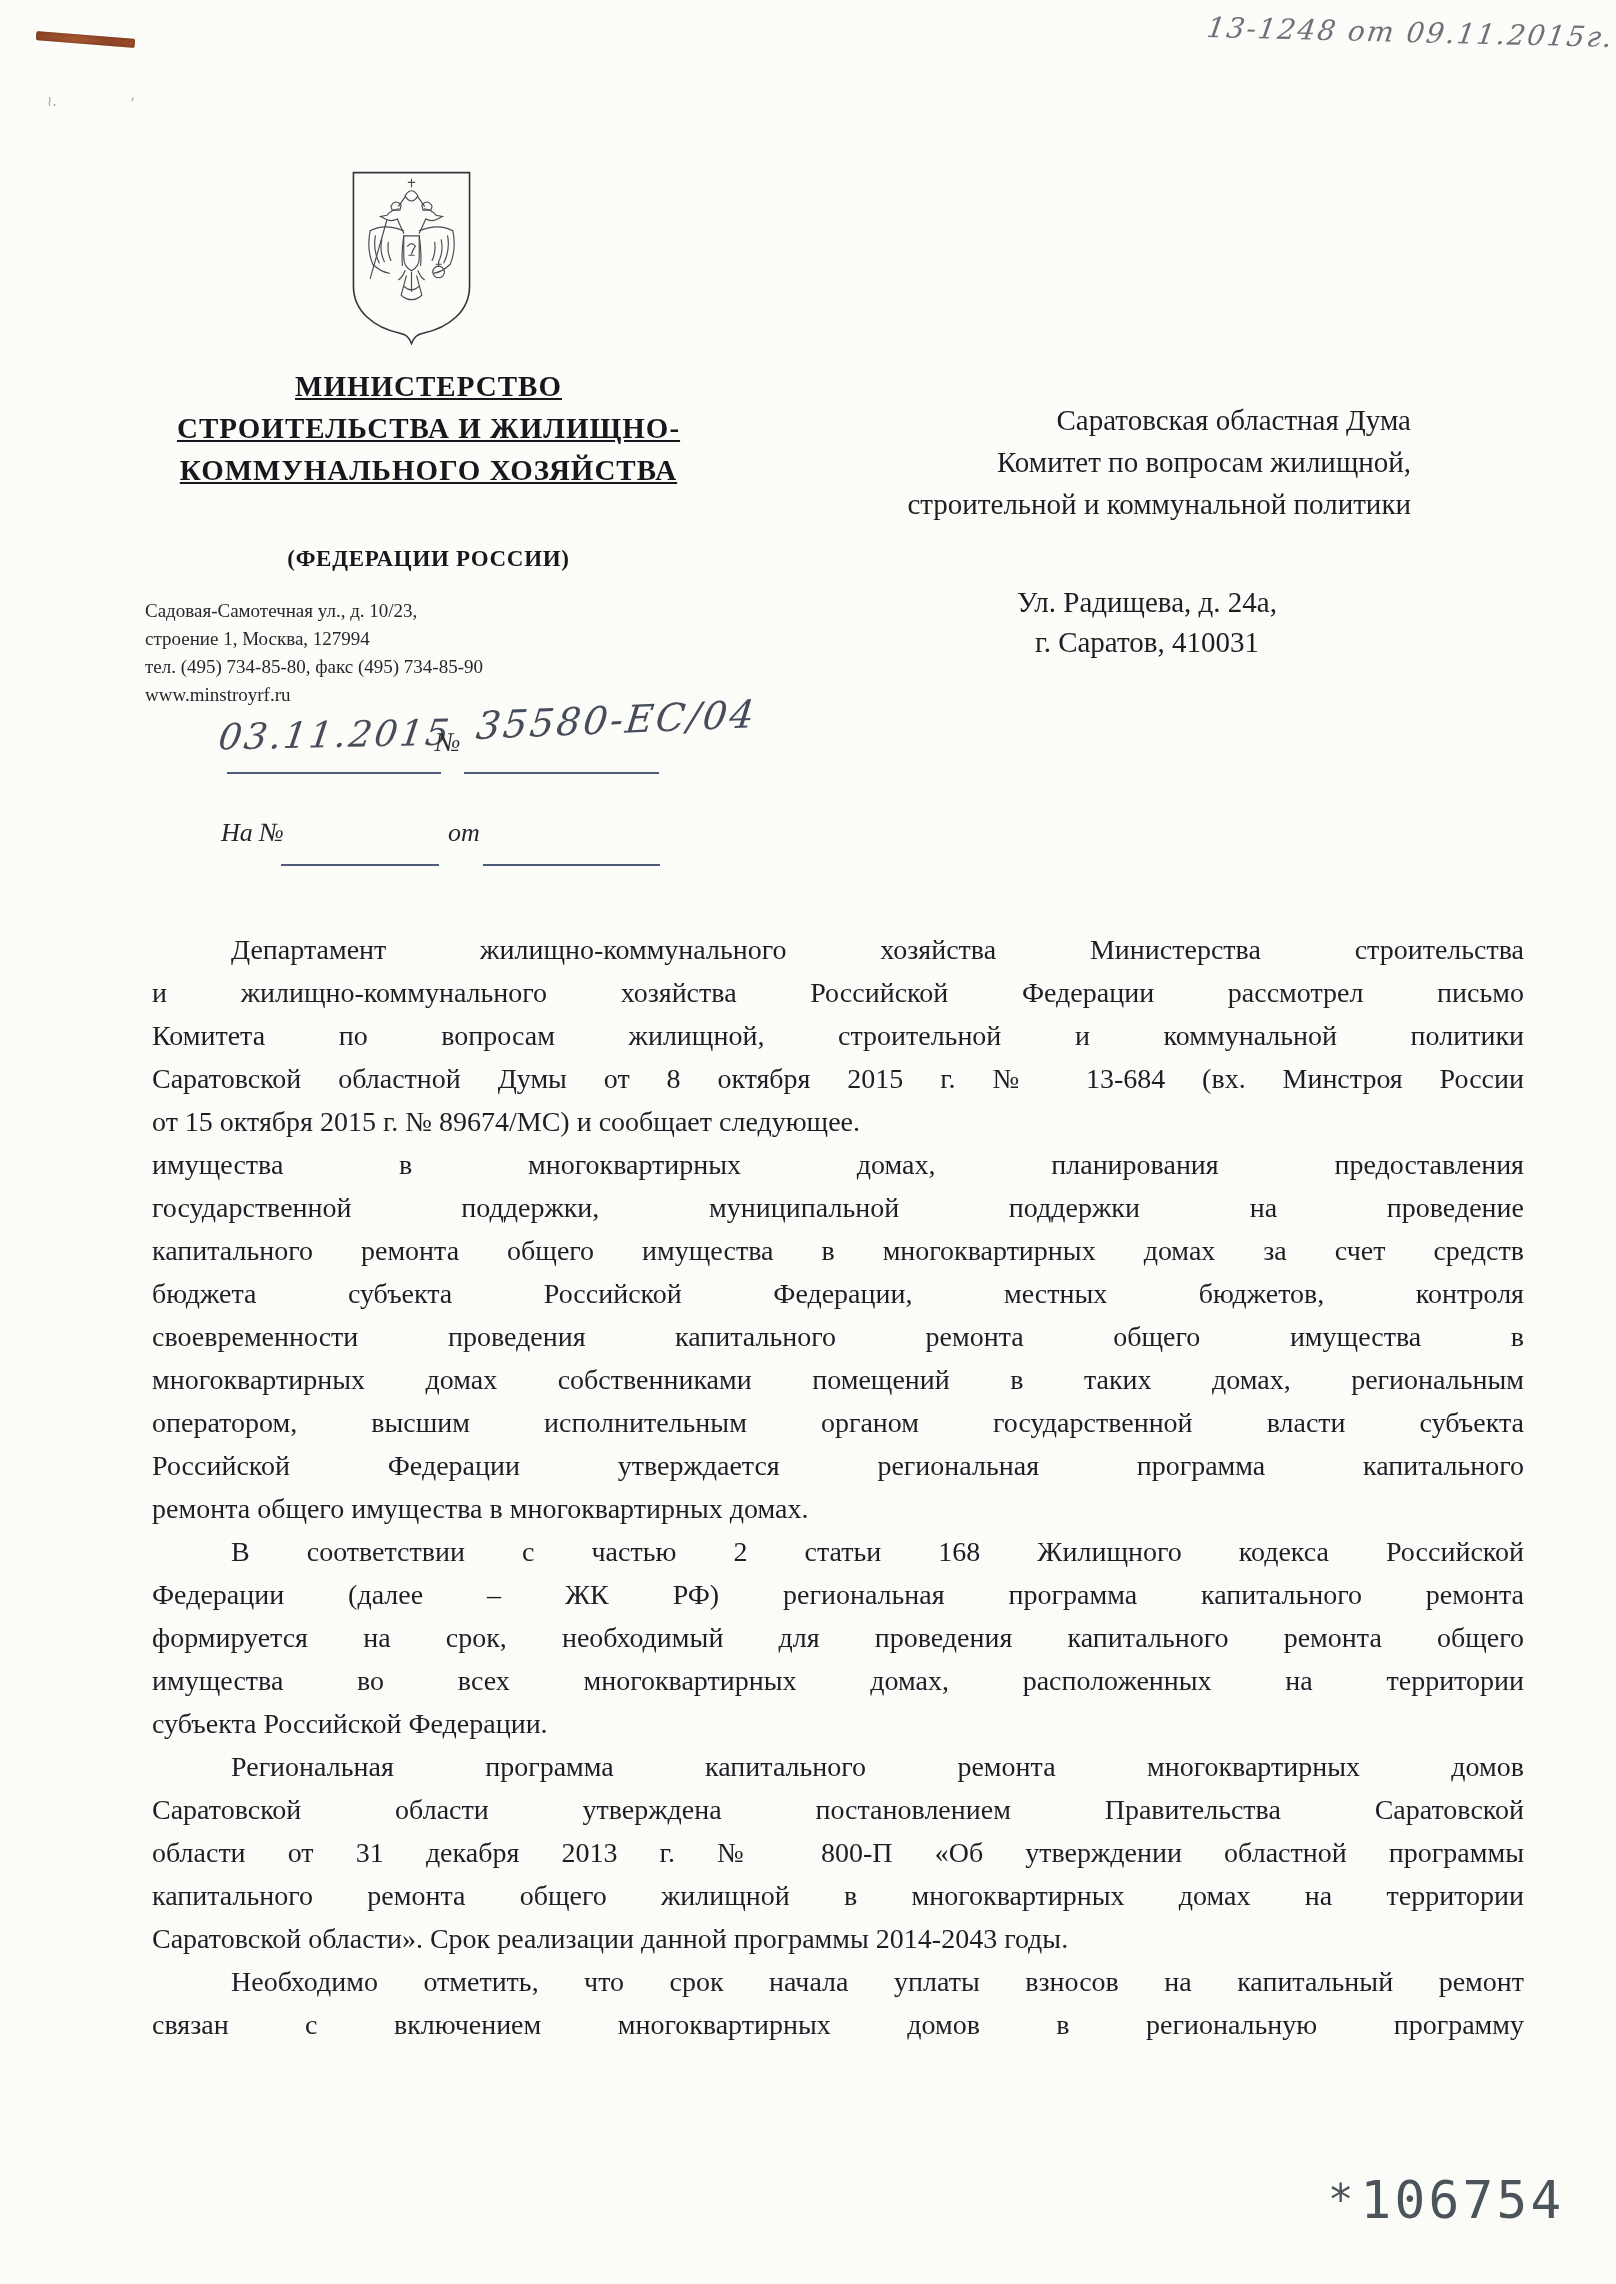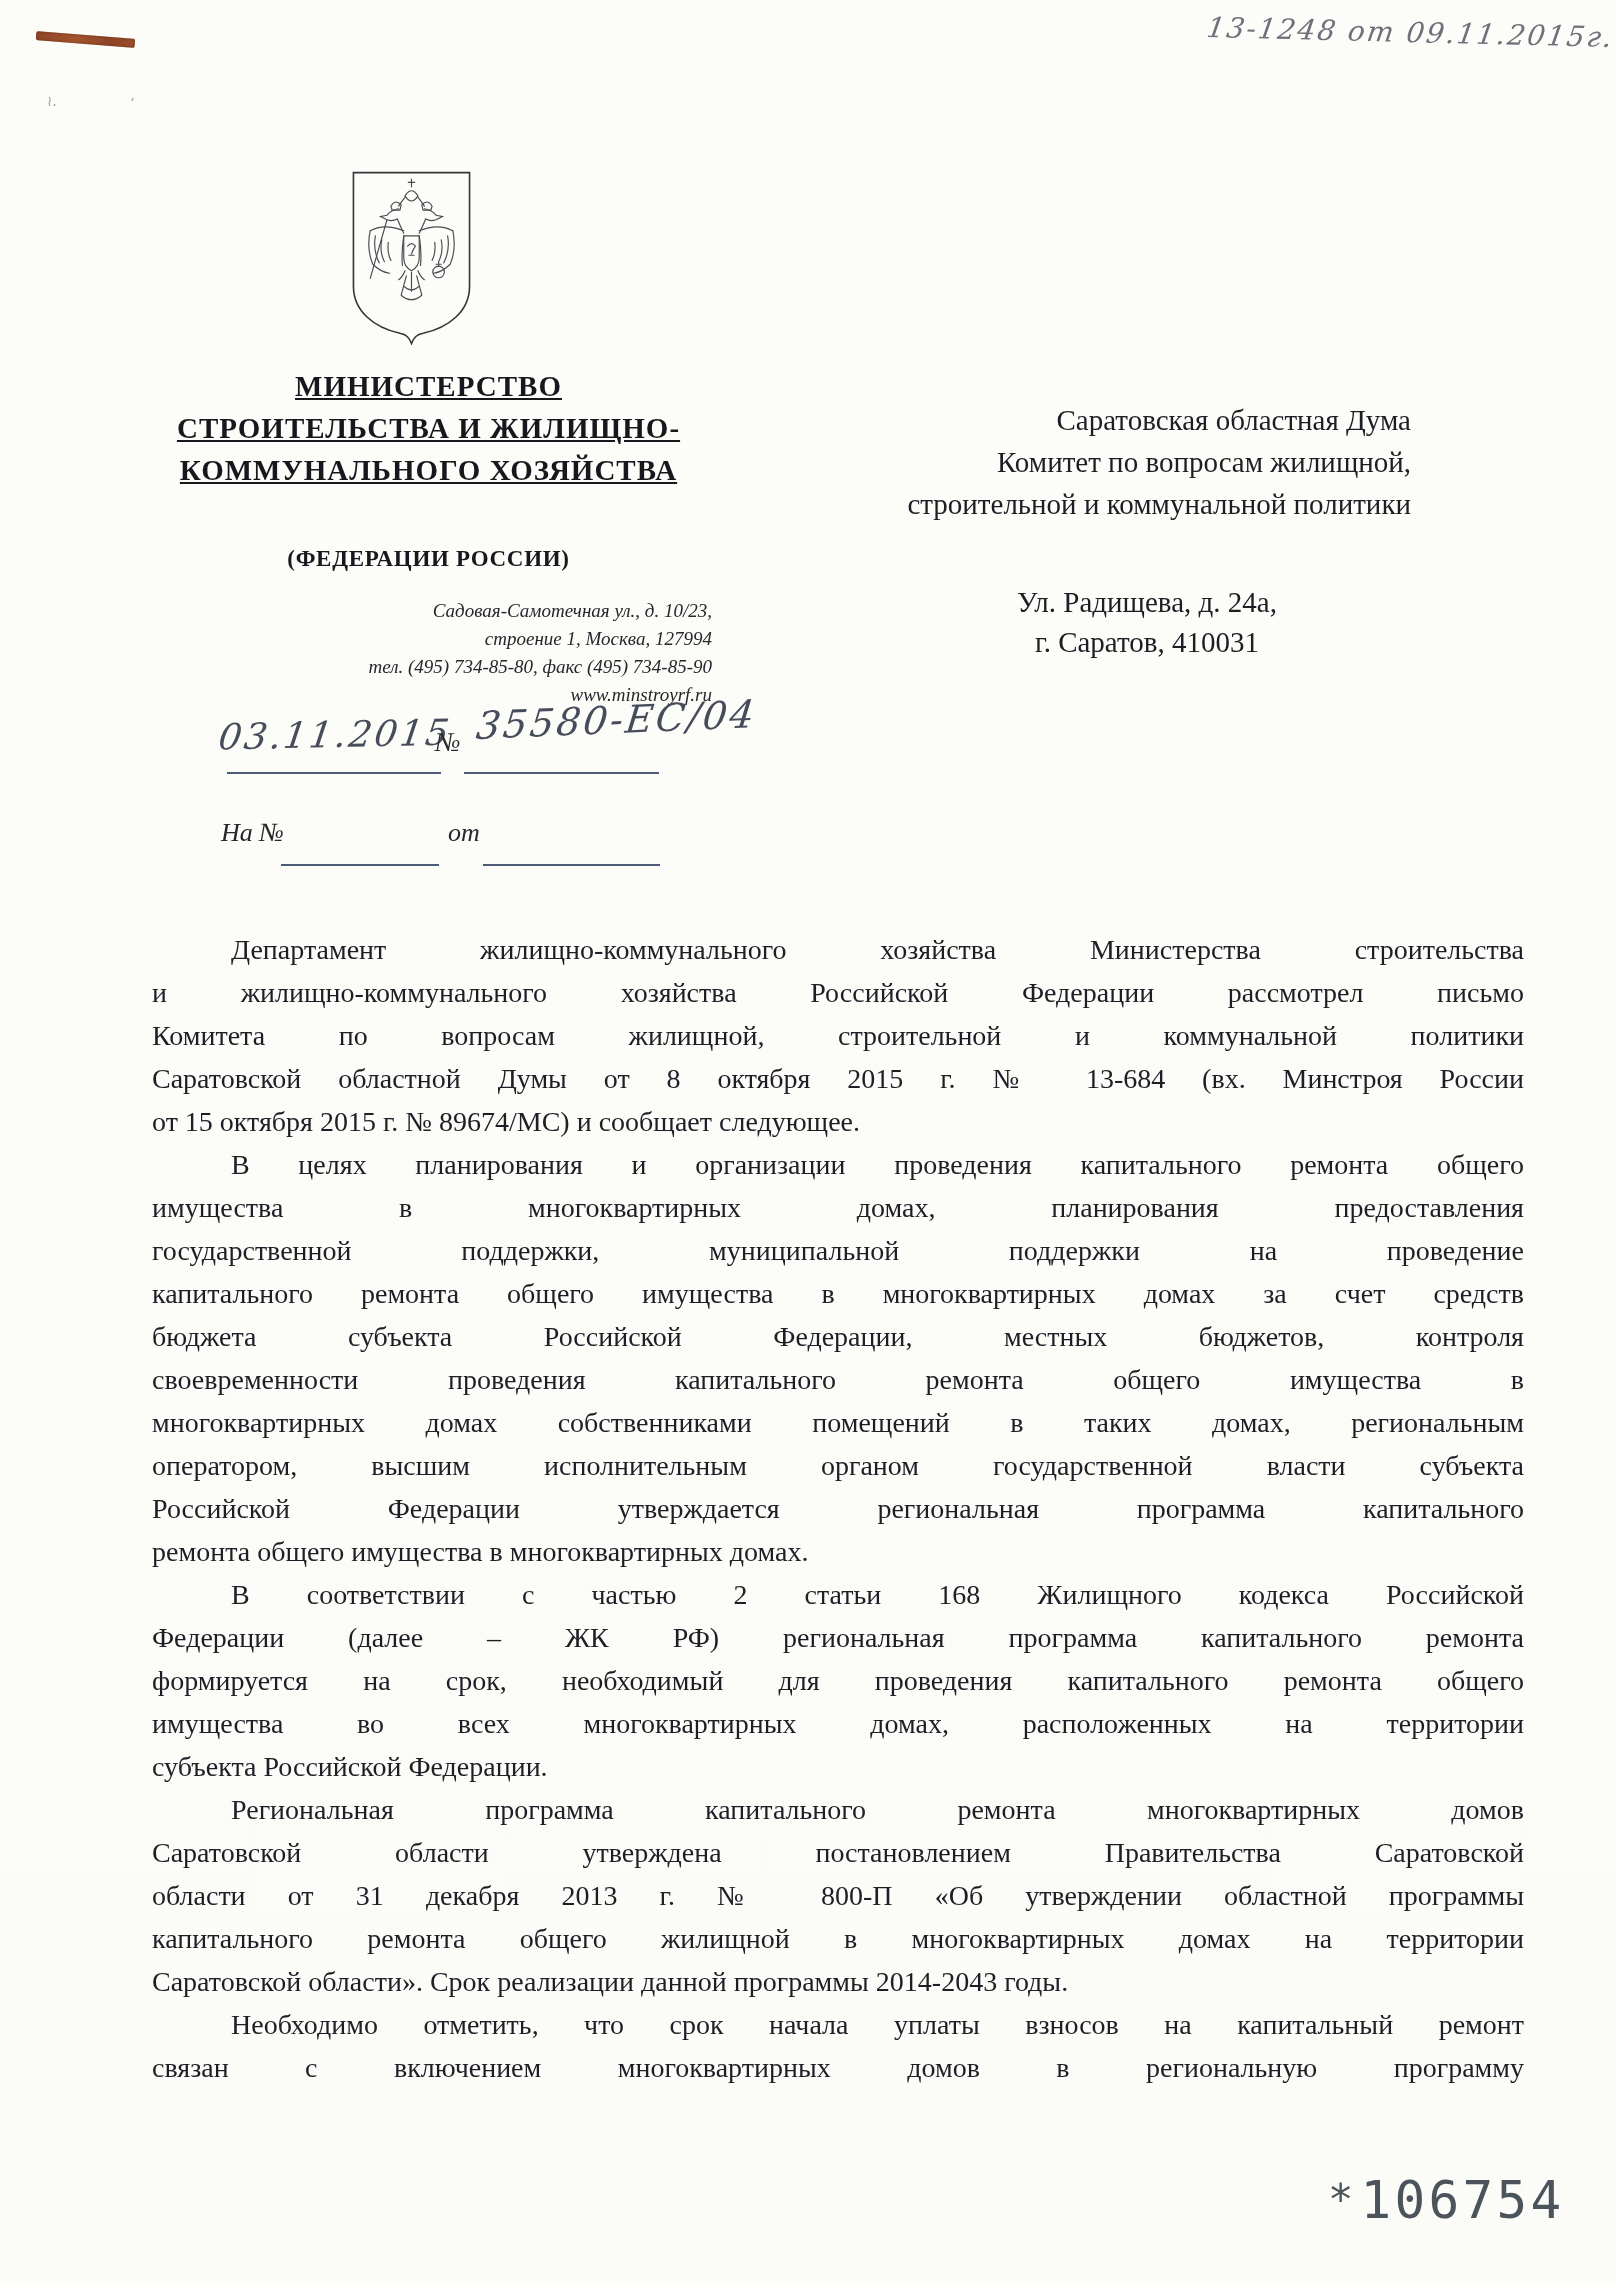--- a/index.html
+++ b/index.html
@@ -33,21 +33,21 @@
     position:absolute;left:145px;top:365px;width:567px;
     text-align:center;font-weight:bold;font-size:29px;line-height:42px;
     letter-spacing:1px;color:#17181d;text-decoration:underline;
   }
   .short-name{
     position:absolute;left:145px;top:546px;width:567px;
     text-align:center;font-weight:bold;font-size:23px;color:#17181d;letter-spacing:0.7px;
   }
   .sender-address{
     position:absolute;left:145px;top:597px;width:567px;
-    text-align:right;font-style:italic;font-size:19px;line-height:28px;color:#26262c;
+    text-align:left;font-size:19px;line-height:28px;color:#26262c;
   }
   
   .recipient{
     position:absolute;left:883px;top:399px;width:528px;
     text-align:right;font-size:29px;line-height:42px;color:#1d1e24;
   }
   .recipient-address{
     position:absolute;left:883px;top:582px;width:528px;
     text-align:center;font-size:29px;line-height:40px;color:#1d1e24;
   }
@@ -164,21 +164,20 @@
   <div class="form-line ul-reply-num"></div>
   <div class="form-line ul-reply-date"></div>
 
   <div class="bodytext">
     <div class="bl jl ind">Департамент жилищно-коммунального хозяйства Министерства строительства</div>
     <div class="bl jl">и жилищно-коммунального хозяйства Российской Федерации рассмотрел письмо</div>
     <div class="bl jl">Комитета по вопросам жилищной, строительной и коммунальной политики</div>
     <div class="bl jl">Саратовской областной Думы от 8 октября 2015 г. № 13-684 (вх. Минстроя России</div>
     <div class="bl ll">от 15 октября 2015 г. № 89674/МС) и сообщает следующее.</div>
 
-    <div class="bl jl ind">В целях планирования и организации проведения капитального ремонта общего</div>
     <div class="bl jl">имущества в многоквартирных домах, планирования предоставления</div>
     <div class="bl jl">государственной поддержки, муниципальной поддержки на проведение</div>
     <div class="bl jl">капитального ремонта общего имущества в многоквартирных домах за счет средств</div>
     <div class="bl jl">бюджета субъекта Российской Федерации, местных бюджетов, контроля</div>
     <div class="bl jl">своевременности проведения капитального ремонта общего имущества в</div>
     <div class="bl jl">многоквартирных домах собственниками помещений в таких домах, региональным</div>
     <div class="bl jl">оператором, высшим исполнительным органом государственной власти субъекта</div>
     <div class="bl jl">Российской Федерации утверждается региональная программа капитального</div>
     <div class="bl ll">ремонта общего имущества в многоквартирных домах.</div>
 

